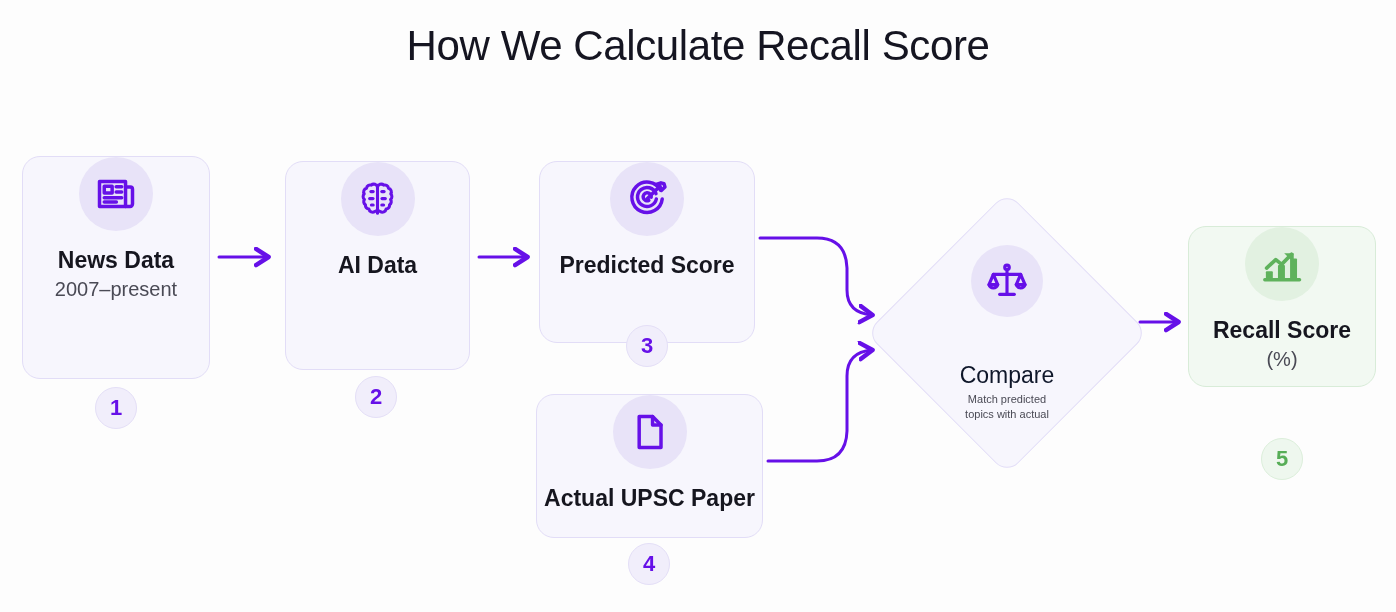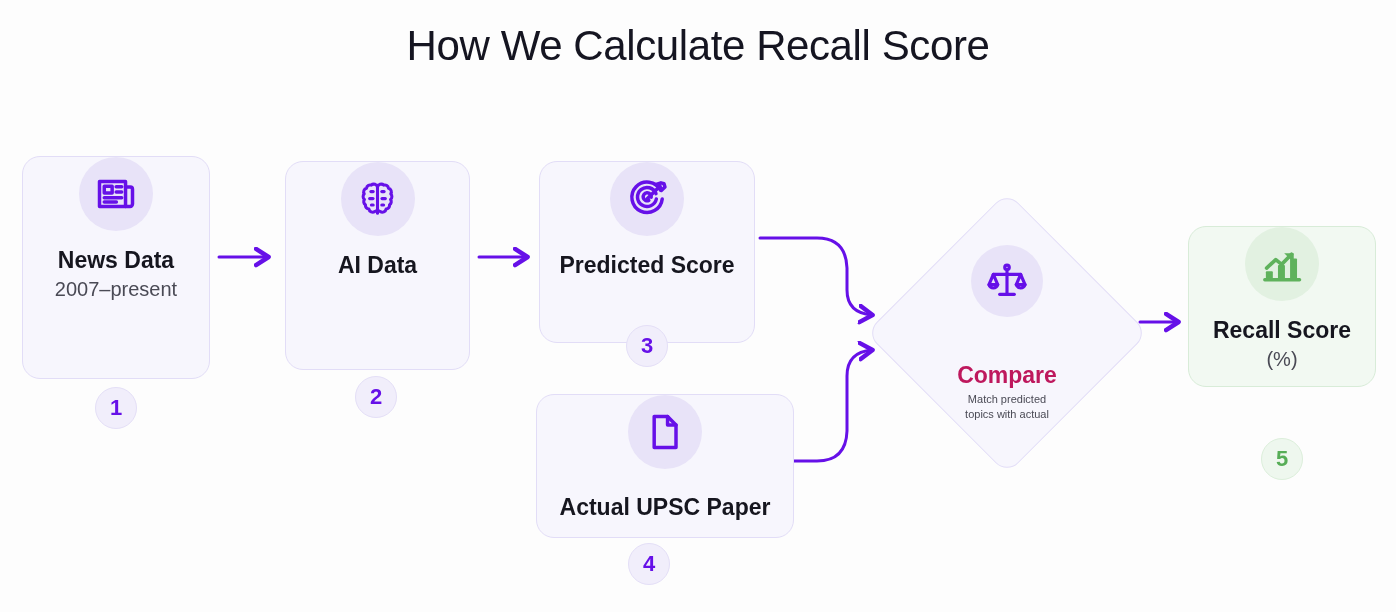--- a/index.html
+++ b/index.html
@@ -144,22 +144,22 @@
     align-items: center;
     justify-content: center;
   }
   .diamond-content .icon-circle {
     width: 72px;
     height: 72px;
     margin-bottom: 8px;
   }
   .diamond-title {
     font-size: 23px;
-    font-weight: 700;
-    color: #be185d;
+    font-weight: 400;
+    color: #0f172a;
     line-height: 1.2;
     margin-top: 37px;
   }
   .diamond-sub {
     margin-top: 3px;
     font-size: 11px;
     color: #4a4a55;
     text-align: center;
     line-height: 1.32;
     width: 190px;
@@ -242,21 +242,21 @@
         <path d="M16.9 9.1A5.2 5.2 0 1 0 17.1 12"></path>
         <path d="M14.3 11A2.2 2.2 0 1 0 13 12.8"></path>
         <path d="M12 12 19 5"></path>
         <path d="M16.6 4.2 19 5l.8 2.4 2-2-.5-1.7-1.7-.5z"></path>
       </svg>
     </span>
     <div class="node-title">Predicted Score</div>
   </div>
   <div class="badge" style="left:626px; top:325px;">3</div>
 
-  <div class="node" style="left:536px; top:394px; width:258px; height:144px;gap:9px;">
+  <div class="node" style="left:536px; top:394px; width:227px; height:144px;">
     <span class="icon-circle">
       <svg width="44" height="44" viewBox="0 0 24 24" fill="none" stroke="#6610e8" stroke-width="1.9" stroke-linecap="round" stroke-linejoin="round">
         <path d="M6.1 3.6h7.3l4.6 4.6v12.2H6.1z"></path>
         <path d="M13.4 3.6v4.6h4.6"></path>
       </svg>
     </span>
     <div class="node-title">Actual UPSC Paper</div>
   </div>
   <div class="badge" style="left:628px; top:543px;">4</div>
 

